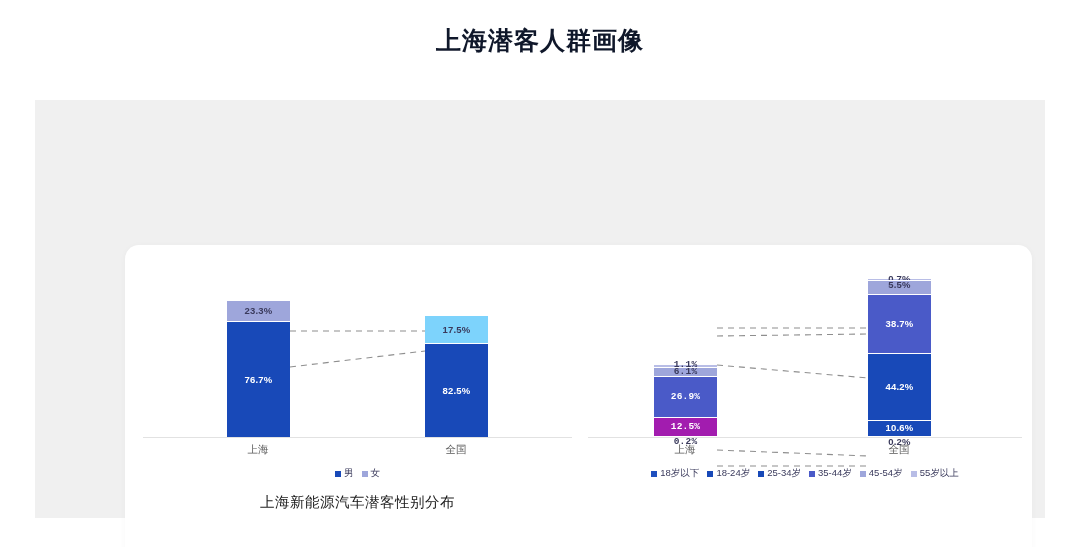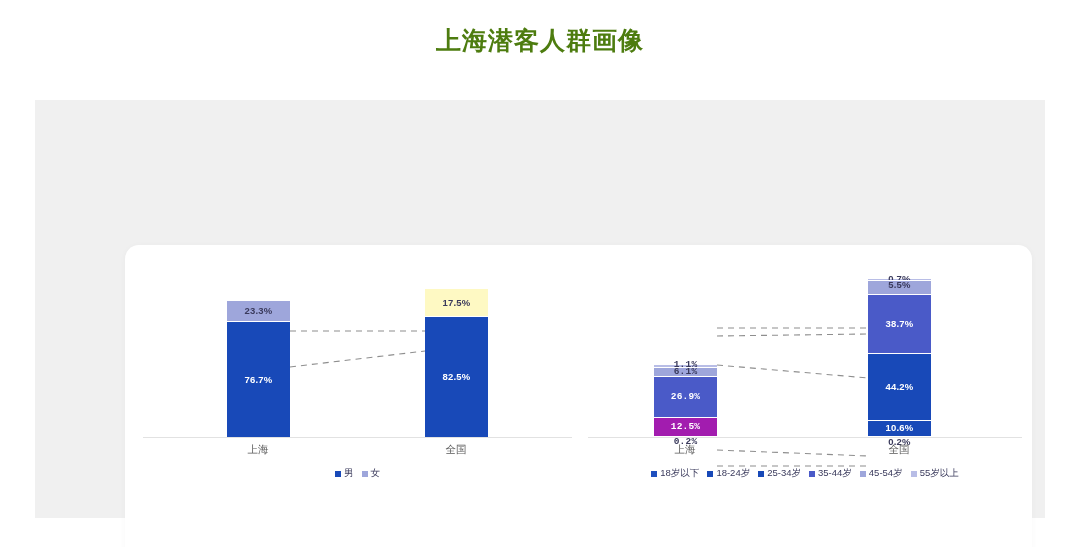--- a/index.html
+++ b/index.html
@@ -7,21 +7,21 @@
     width: 1080px; height: 547px;
     background: #ffffff;
     font-family: "Liberation Sans", "DejaVu Sans", sans-serif;
     overflow: hidden;
   }
   .page { position: relative; width: 1080px; height: 547px; background: #fff; }
 
   
   .header { position: absolute; left: 0; top: 24px; width: 1080px; text-align: center; }
   .main-title {
-    font-size: 25px; font-weight: bold; color: #4d7c0f;
+    font-size: 25px; font-weight: bold; color: #0f172a;
     letter-spacing: 1px; line-height: 32px;
   }
   .sub-title {
     font-size: 13.5px; color: #555555; line-height: 20px; margin-top: 5px;
     font-family: "DejaVu Sans", sans-serif; letter-spacing: 0.2px;
   }
 
   
   .gray-panel {
     position: absolute; left: 35px; top: 100px;
@@ -126,24 +126,24 @@
           <div class="col col-a">
             <div class="seg" style="height:20px;background:#9ea6db;">
               <span class="seg-label lbl-dark">23.3%</span>
             </div>
             <div class="seg" style="height:116px;background:#1849b8;">
               <span class="seg-label lbl-light">76.7%</span>
             </div>
           </div>
 
           <div class="col col-b">
-            <div class="seg" style="height:26.6px;background:#fef9c3;">
+            <div class="seg" style="height:26.6px;background:#7dd3fc;">
               <span class="seg-label lbl-dark">17.5%</span>
             </div>
-            <div class="seg" style="height:121px;background:#1849b8;">
+            <div class="seg" style="height:94px;background:#1849b8;">
               <span class="seg-label lbl-light">82.5%</span>
             </div>
           </div>
         </div>
 
         <div class="axis-line"></div>
 
         <div class="cat-label cat-a">上海</div>
         <div class="cat-label cat-b">全国</div>
 
@@ -151,20 +151,21 @@
           <div class="legend-item">
             <span class="legend-swatch" style="background:#1849b8;"></span>
             <span class="legend-text">男</span>
           </div>
           <div class="legend-item">
             <span class="legend-swatch" style="background:#9ea6db;"></span>
             <span class="legend-text">女</span>
           </div>
         </div>
 
+        <div class="caption">上海新能源汽车潜客性别分布</div>
       </div>
 
       <div class="chart-block chart-right">
         <div class="plot">
 
           <svg class="connectors" viewBox="0 0 450 152" preserveAspectRatio="none">
             <line x1="137" y1="3" x2="288" y2="3"></line>
             <line x1="137" y1="11" x2="288" y2="9"></line>
             <line x1="137" y1="40" x2="288" y2="53"></line>
             <line x1="137" y1="125" x2="288" y2="131"></line>

